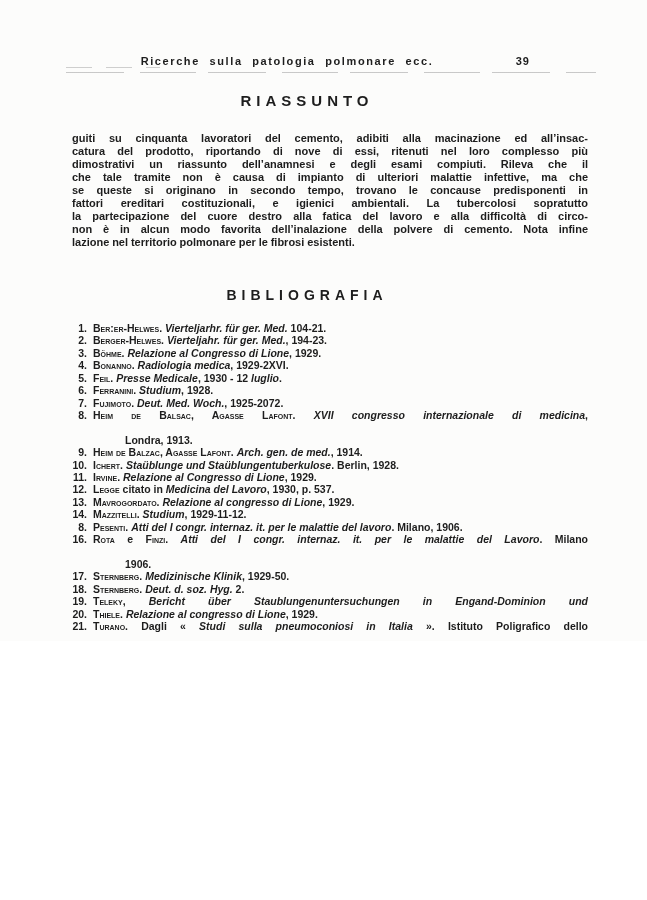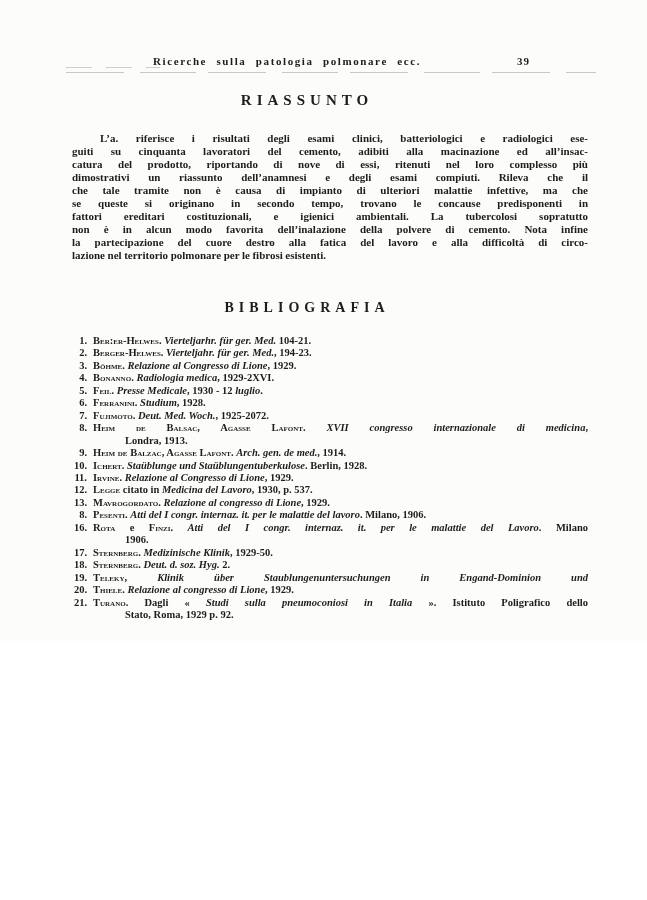--- a/index.html
+++ b/index.html
@@ -6,21 +6,21 @@
     --paper:#fcfcfb;
     --ink:#1d1d1d;
     --rule-faint:#c3c3c3;
     --rule-dark:#8f8f8f;
   }
   html,body{margin:0;padding:0;}
   body{width:647px;height:900px;background:#fff;}
   .page{
     position:relative;width:647px;height:641px;overflow:hidden;
     background:var(--paper);
-    font-family:Liberation Serif, serif;
+    font-family:Liberation Sans, sans-serif;
     font-weight:bold;color:var(--ink);
   }
   
   .header-dash-left{
     position:absolute;left:66px;top:67px;width:94px;height:1px;
     background:repeating-linear-gradient(90deg,var(--rule-faint) 0 26px,transparent 26px 40px);
     opacity:.8;
   }
   .header-rule{
     position:absolute;left:66px;top:72px;width:530px;height:1px;
@@ -44,21 +44,21 @@
     font-size:11px;line-height:13px;word-spacing:-0.2px;
     text-align:justify;text-align-last:justify;
   }
   .summary .bline.first{text-indent:28px;}
   .summary .bline.last{text-align-last:left;}
   .bibliography{margin-top:19px;}
   .bib-row{display:flex;font-size:10.5px;line-height:12.45px;margin-left:-10px;}
   .bib-num{flex:none;width:25px;margin-right:6px;text-align:right;}
   .bib-content{flex:1;min-width:0;}
   .bib-row.just .bib-content{text-align:justify;text-align-last:justify;}
-  .bib-row.cont .bib-content{padding-left:32px;}
+  .bib-row.cont .bib-content{padding-left:32px;margin-top:12px;}
   .run-sc{font-variant:small-caps;}
   .run-i{font-style:italic;}
   .end-rule{
     position:absolute;left:268px;top:706px;width:66px;height:1px;
     background:var(--rule-dark);
   }
 </style>
 </head>
 <body>
 
@@ -68,29 +68,28 @@
 
   <div class="content">
     <header class="running-header">
       <span class="running-title">Ricerche sulla patologia polmonare ecc.</span>
       <span class="page-number">39</span>
     </header>
 
     <h1 class="section-title riassunto-title">RIASSUNTO</h1>
 
     <div class="summary">
-        <div class="bline first">L’a. riferisce i risultati degli esami clinici, batteriologici e radiologici ese-</div>
         <div class="bline">guiti su cinquanta lavoratori del cemento, adibiti alla macinazione ed all’insac-</div>
         <div class="bline">catura del prodotto, riportando di nove di essi, ritenuti nel loro complesso più</div>
         <div class="bline">dimostrativi un riassunto dell’anamnesi e degli esami compiuti. Rileva che il</div>
         <div class="bline">che tale tramite non è causa di impianto di ulteriori malattie infettive, ma che</div>
         <div class="bline">se queste si originano in secondo tempo, trovano le concause predisponenti in</div>
         <div class="bline">fattori ereditari costituzionali, e igienici ambientali. La tubercolosi sopratutto</div>
+        <div class="bline">la partecipazione del cuore destro alla fatica del lavoro e alla difficoltà di circo-</div>
         <div class="bline">non è in alcun modo favorita dell’inalazione della polvere di cemento. Nota infine</div>
-        <div class="bline">la partecipazione del cuore destro alla fatica del lavoro e alla difficoltà di circo-</div>
         <div class="bline last">lazione nel territorio polmonare per le fibrosi esistenti.</div>
       </div>
 
     <h2 class="section-title biblio-title">BIBLIOGRAFIA</h2>
 
     <div class="bibliography">
         <div class="bib-row">
           <span class="bib-num">1.</span>
           <span class="bib-content"><span class="run-sc">Ber:er-Helwes</span><span class="run-r">. </span><span class="run-i">Vierteljarhr. für ger. Med.</span><span class="run-r"> 104-21.</span></span>
         </div>
@@ -140,20 +139,24 @@
         </div>
         <div class="bib-row">
           <span class="bib-num">12.</span>
           <span class="bib-content"><span class="run-sc">Legge</span><span class="run-r"> citato in </span><span class="run-i">Medicina del Lavoro</span><span class="run-r">, 1930, p. 537.</span></span>
         </div>
         <div class="bib-row">
           <span class="bib-num">13.</span>
           <span class="bib-content"><span class="run-sc">Mavrogordato</span><span class="run-r">. </span><span class="run-i">Relazione al congresso di Lione</span><span class="run-r">, 1929.</span></span>
         </div>
         <div class="bib-row">
+          <span class="bib-num">14.</span>
+          <span class="bib-content"><span class="run-sc">Mazzitelli</span><span class="run-r">. </span><span class="run-i">Studium</span><span class="run-r">, 1929-11-12.</span></span>
+        </div>
+        <div class="bib-row">
           <span class="bib-num">8.</span>
           <span class="bib-content"><span class="run-sc">Pesenti</span><span class="run-r">. </span><span class="run-i">Atti del I congr. internaz. it. per le malattie del lavoro</span><span class="run-r">. Milano, 1906.</span></span>
         </div>
         <div class="bib-row just">
           <span class="bib-num">16.</span>
           <span class="bib-content"><span class="run-sc">Rota</span><span class="run-r"> e </span><span class="run-sc">Finzi</span><span class="run-r">. </span><span class="run-i">Atti del I congr. internaz. it. per le malattie del Lavoro</span><span class="run-r">. Milano</span></span>
         </div>
         <div class="bib-row cont">
           <span class="bib-num"></span>
           <span class="bib-content"><span class="run-r">1906.</span></span>
@@ -161,21 +164,21 @@
         <div class="bib-row">
           <span class="bib-num">17.</span>
           <span class="bib-content"><span class="run-sc">Sternberg</span><span class="run-r">. </span><span class="run-i">Medizinische Klinik</span><span class="run-r">, 1929-50.</span></span>
         </div>
         <div class="bib-row">
           <span class="bib-num">18.</span>
           <span class="bib-content"><span class="run-sc">Sternberg</span><span class="run-r">. </span><span class="run-i">Deut. d. soz. Hyg.</span><span class="run-r"> 2.</span></span>
         </div>
         <div class="bib-row just">
           <span class="bib-num">19.</span>
-          <span class="bib-content"><span class="run-sc">Teleky</span><span class="run-r">, </span><span class="run-i">Klinik über Staublungenuntersuchungen in Engand-Dominion und</span></span>
+          <span class="bib-content"><span class="run-sc">Teleky</span><span class="run-r">, </span><span class="run-i">Bericht über Staublungenuntersuchungen in Engand-Dominion und</span></span>
         </div>
         <div class="bib-row">
           <span class="bib-num">20.</span>
           <span class="bib-content"><span class="run-sc">Thiele</span><span class="run-r">. </span><span class="run-i">Relazione al congresso di Lione</span><span class="run-r">, 1929.</span></span>
         </div>
         <div class="bib-row just">
           <span class="bib-num">21.</span>
           <span class="bib-content"><span class="run-sc">Turano</span><span class="run-r">. Dagli « </span><span class="run-i">Studi sulla pneumoconiosi in Italia</span><span class="run-r"> ». Istituto Poligrafico dello</span></span>
         </div>
         <div class="bib-row cont">

